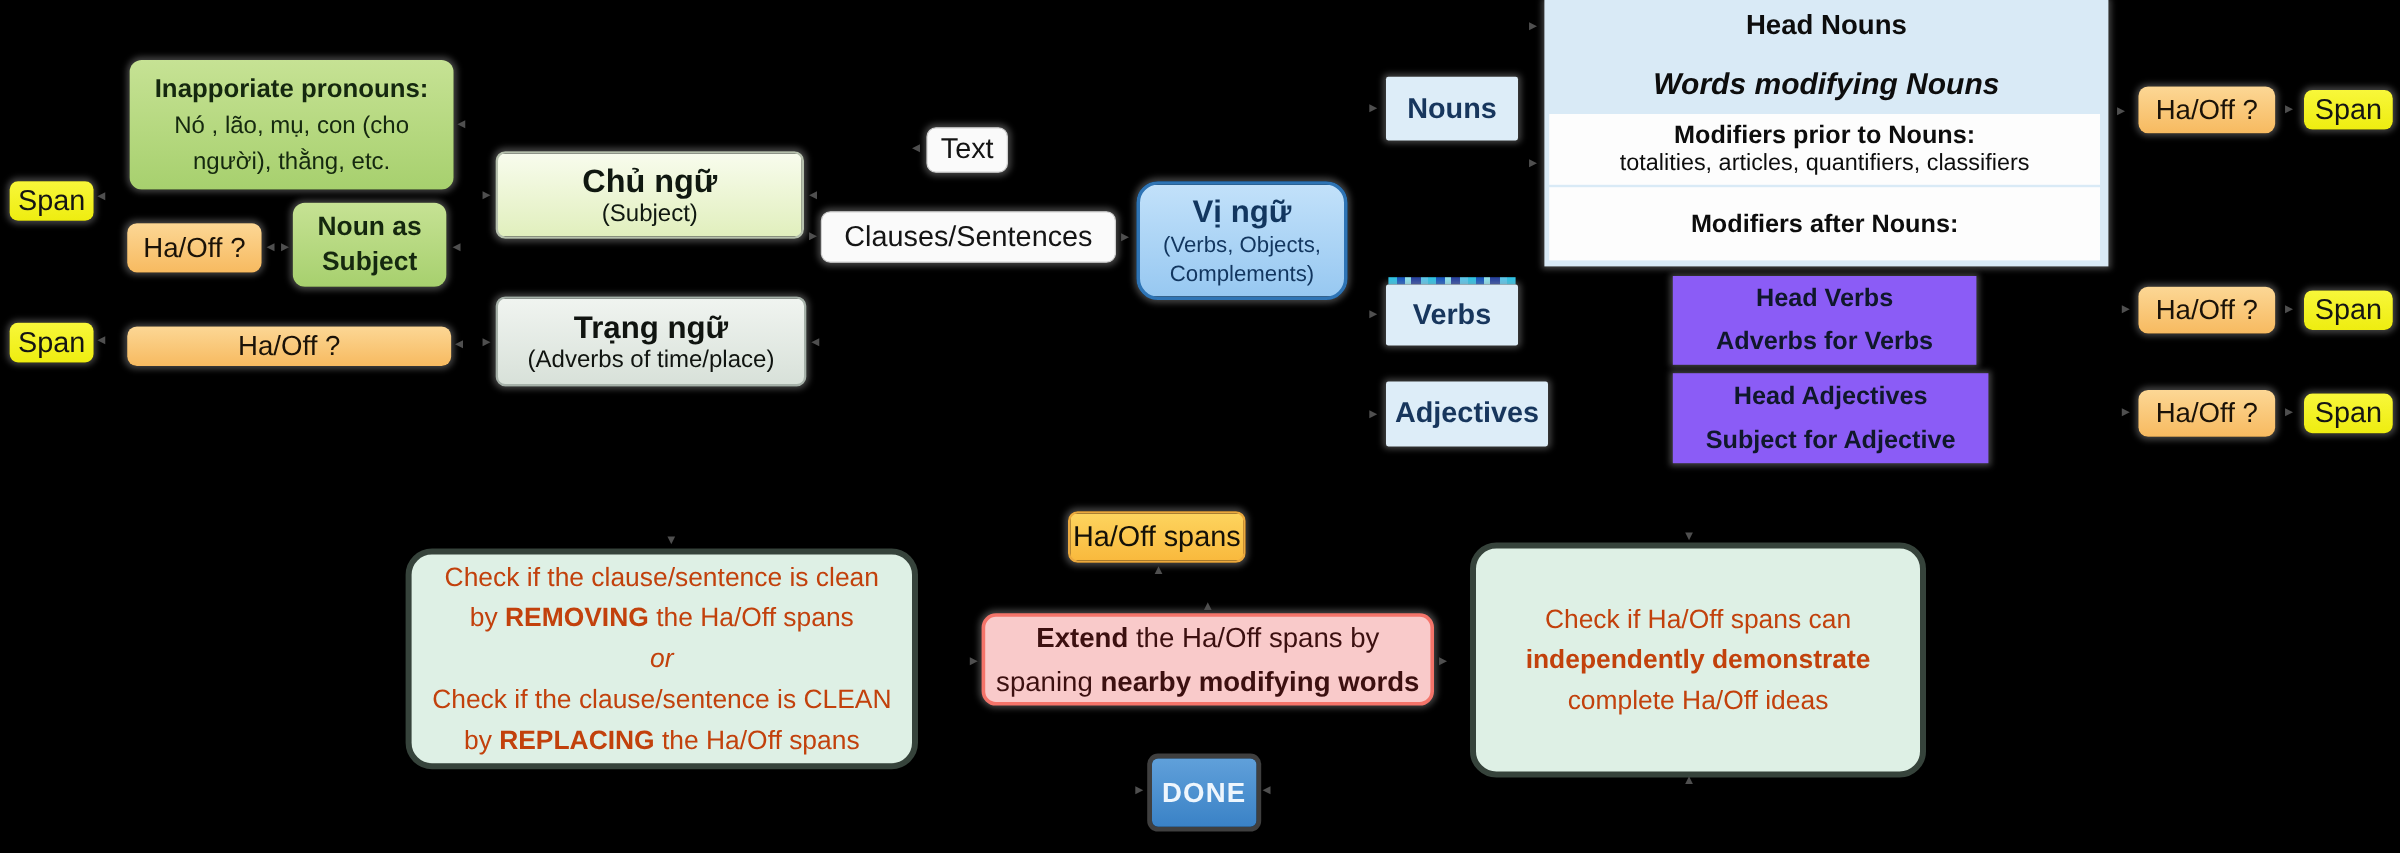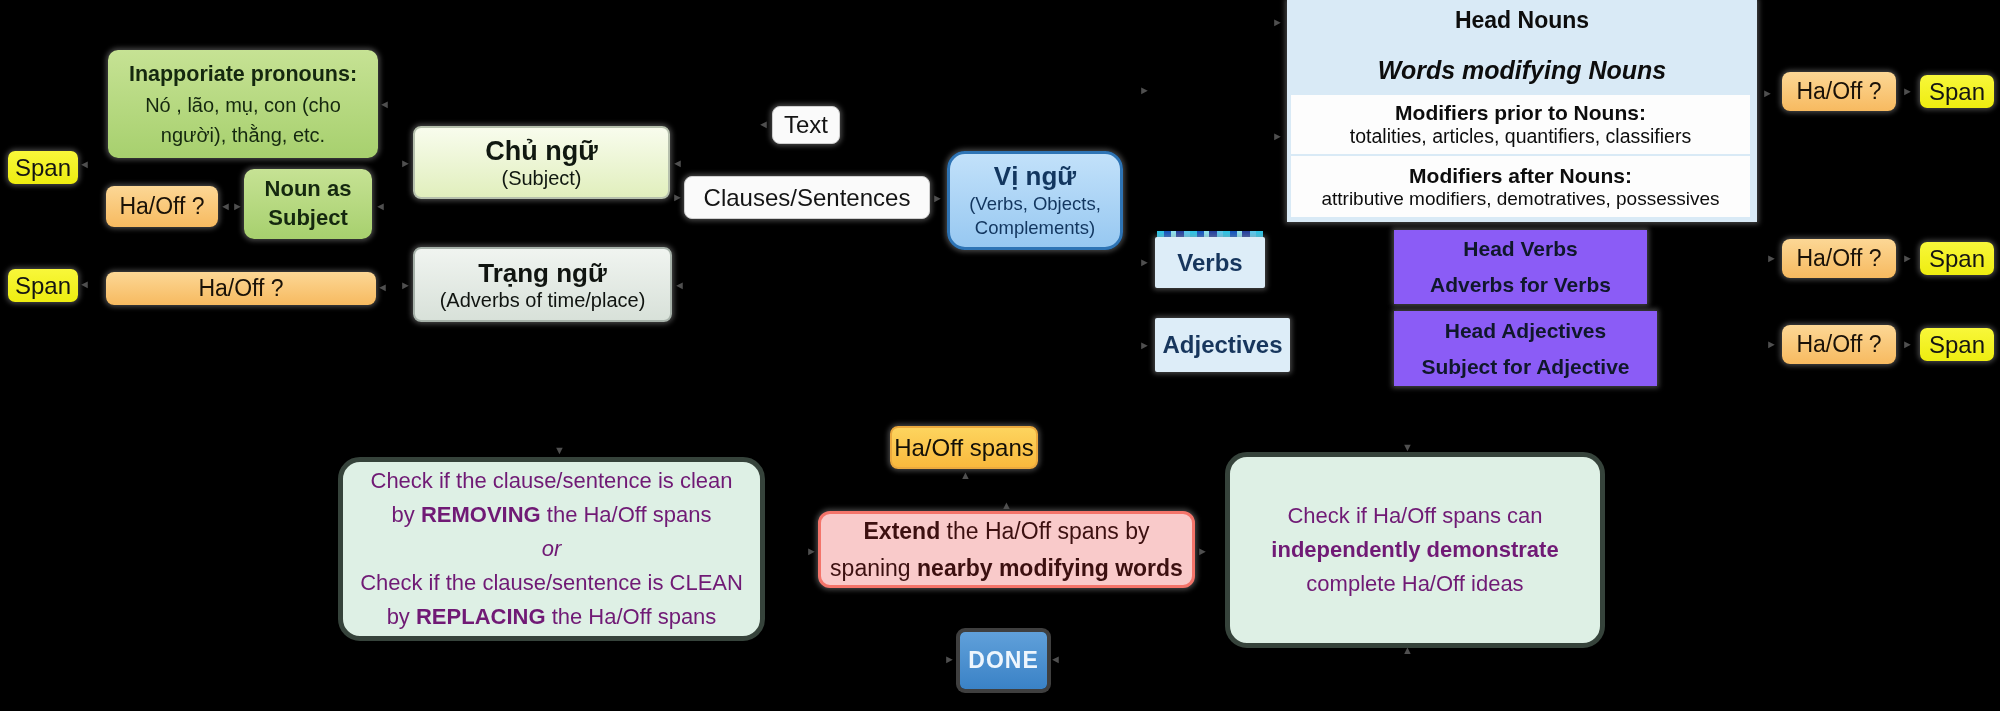--- a/index.html
+++ b/index.html
@@ -15,21 +15,21 @@
   .haoff-box { background:linear-gradient(180deg,#fcd795,#f7ba60); color:#1a1208; border-radius:8px; font-size:23px; }
   .green-box { background:linear-gradient(180deg,#c6e294,#a7d06e); color:#15280f; border-radius:10px; }
   .chu-box { background:linear-gradient(180deg,#f8fced,#e1efbd); border:2px solid #b6c0ad; border-radius:8px; color:#101810; }
   .trang-box { background:linear-gradient(180deg,#f0f4f0,#d8e1d9); border:2px solid #a6b1a9; border-radius:8px; color:#101410; }
   .white-box { background:#fafafa; color:#141414; border-radius:8px; border:1px solid #cfcfcf; }
   .vingu-box { background:linear-gradient(180deg,#c2e1fa,#97c8f1); border:3px solid #2e74b5; border-radius:18px; color:#12365f; }
   .lightblue-box { background:#ddedf8; color:#17365d; font-weight:bold; font-size:24px; border-radius:2px; }
   .panel { background:#d9eaf6; color:#0d0d0d; }
   .panel .white-strip { background:#fdfdfd; position:absolute; left:4px; right:7px; }
   .vpanel { background:#8b5cf6; color:#10182b; font-weight:bold; font-size:21px; line-height:1.7; }
-  .mint-box { background:#def0e5; border:5px solid #36433b; border-radius:22px; color:#701a75; font-size:22px; line-height:1.55; }
+  .mint-box { background:#def0e5; border:5px solid #36433b; border-radius:22px; color:#c2410c; font-size:22px; line-height:1.55; }
   .spans-box { background:linear-gradient(180deg,#fdd45e,#f9b93d); border:2px solid #eba93e; border-radius:8px; color:#131008; font-size:24px; }
   .extend-box { background:#f9caca; border:3px solid #f4746a; border-radius:12px; color:#3c1010; font-size:23px; line-height:1.6; }
   .done-box { background:linear-gradient(180deg,#60a0da,#3a82c6); color:#eef6fd; font-weight:bold; font-size:23px; letter-spacing:1px; border-radius:5px; box-shadow:0 0 0 4px rgba(125,125,125,0.5); }
   .arrow { position:absolute; color:#4f4f4f; font-size:11px; line-height:1; }
   .b { font-weight:bold; }
   .i { font-style:italic; }
   .glitch { background:repeating-linear-gradient(90deg,#2cc5e8 0 7px,#1355c0 7px 14px,#8fe6f2 14px 19px,#2440a0 19px 27px,#58c9ef 27px 33px); }
 </style>
 </head>
 <body>
@@ -66,34 +66,34 @@
 
   <div class="abs center white-box halo" style="left:772px; top:106px; width:68px; height:38px; font-size:24px;">Text</div>
   <div class="abs center white-box halo" style="left:684px; top:176px; width:246px; height:43px; font-size:24px;">Clauses/Sentences</div>
 
   <div class="abs center vingu-box halo" style="left:947px; top:151px; width:176px; height:99px;">
     <div class="b" style="font-size:26px;">Vị ngữ</div>
     <div style="font-size:18.5px; line-height:1.3;">(Verbs, Objects,</div>
     <div style="font-size:18.5px; line-height:1.3;">Complements)</div>
   </div>
 
+  <div class="abs center lightblue-box halo" style="left:1155px; top:64px; width:110px; height:53px;">Nouns</div>
   <div class="abs glitch" style="left:1157px; top:231px; width:106px; height:6px;"></div>
   <div class="abs center lightblue-box halo" style="left:1155px; top:237px; width:110px; height:51px;">Verbs</div>
   <div class="abs center lightblue-box halo" style="left:1155px; top:318px; width:135px; height:54px;">Adjectives</div>
 
   <div class="abs panel halo" style="left:1287px; top:0px; width:470px; height:222px;">
     <div class="abs b" style="left:0; right:0; top:7px; text-align:center; font-size:23px;">Head Nouns</div>
     <div class="abs b i" style="left:0; right:0; top:56px; text-align:center; font-size:25px;">Words modifying Nouns</div>
     <div class="white-strip center" style="top:95px; height:59px;">
       <div class="b" style="font-size:21px;">Modifiers prior to Nouns:</div>
       <div style="font-size:19.5px;">totalities, articles, quantifiers, classifiers</div>
     </div>
     <div class="white-strip center" style="top:156px; height:61px;">
       <div class="b" style="font-size:21px;">Modifiers after Nouns:</div>
-      <div style="font-size:19px;">attributive modifiers, demotratives, possessives</div>
     </div>
   </div>
 
   <div class="abs center vpanel halo" style="left:1394px; top:230px; width:253px; height:74px;">
     <div>Head Verbs</div>
     <div>Adverbs for Verbs</div>
   </div>
   <div class="abs center vpanel halo" style="left:1394px; top:311px; width:263px; height:75px;">
     <div>Head Adjectives</div>
     <div>Subject for Adjective</div>

